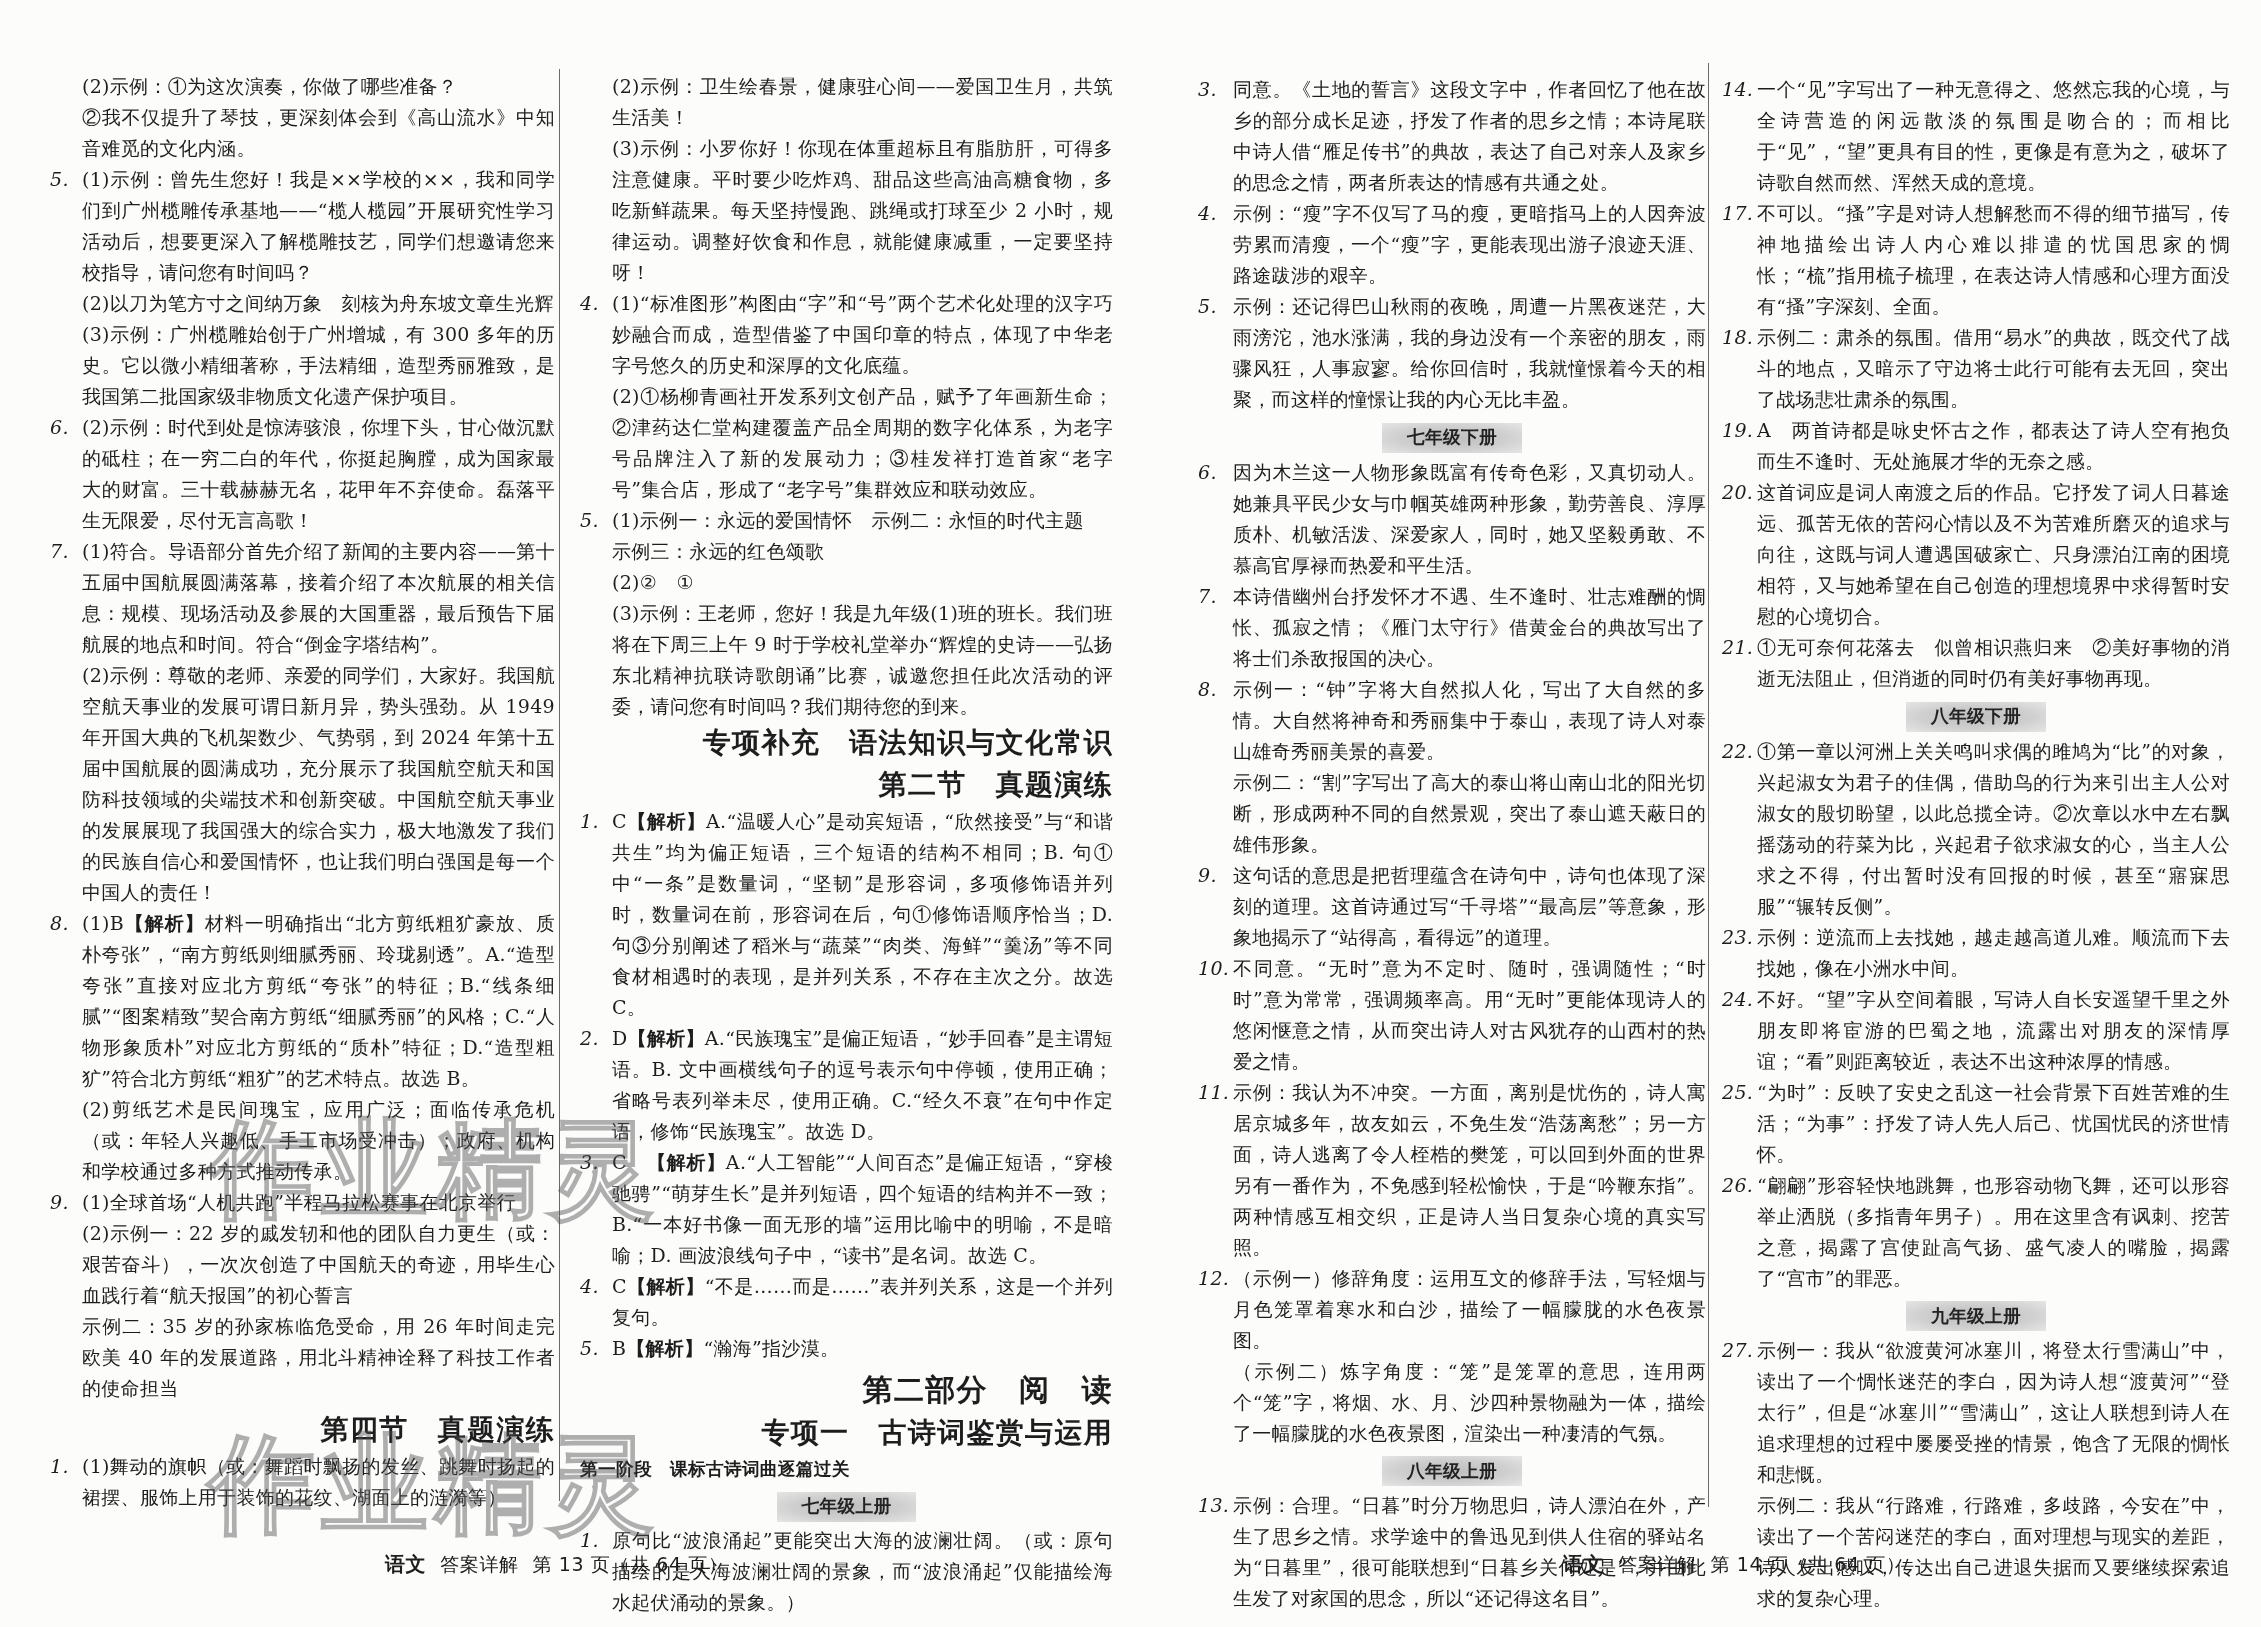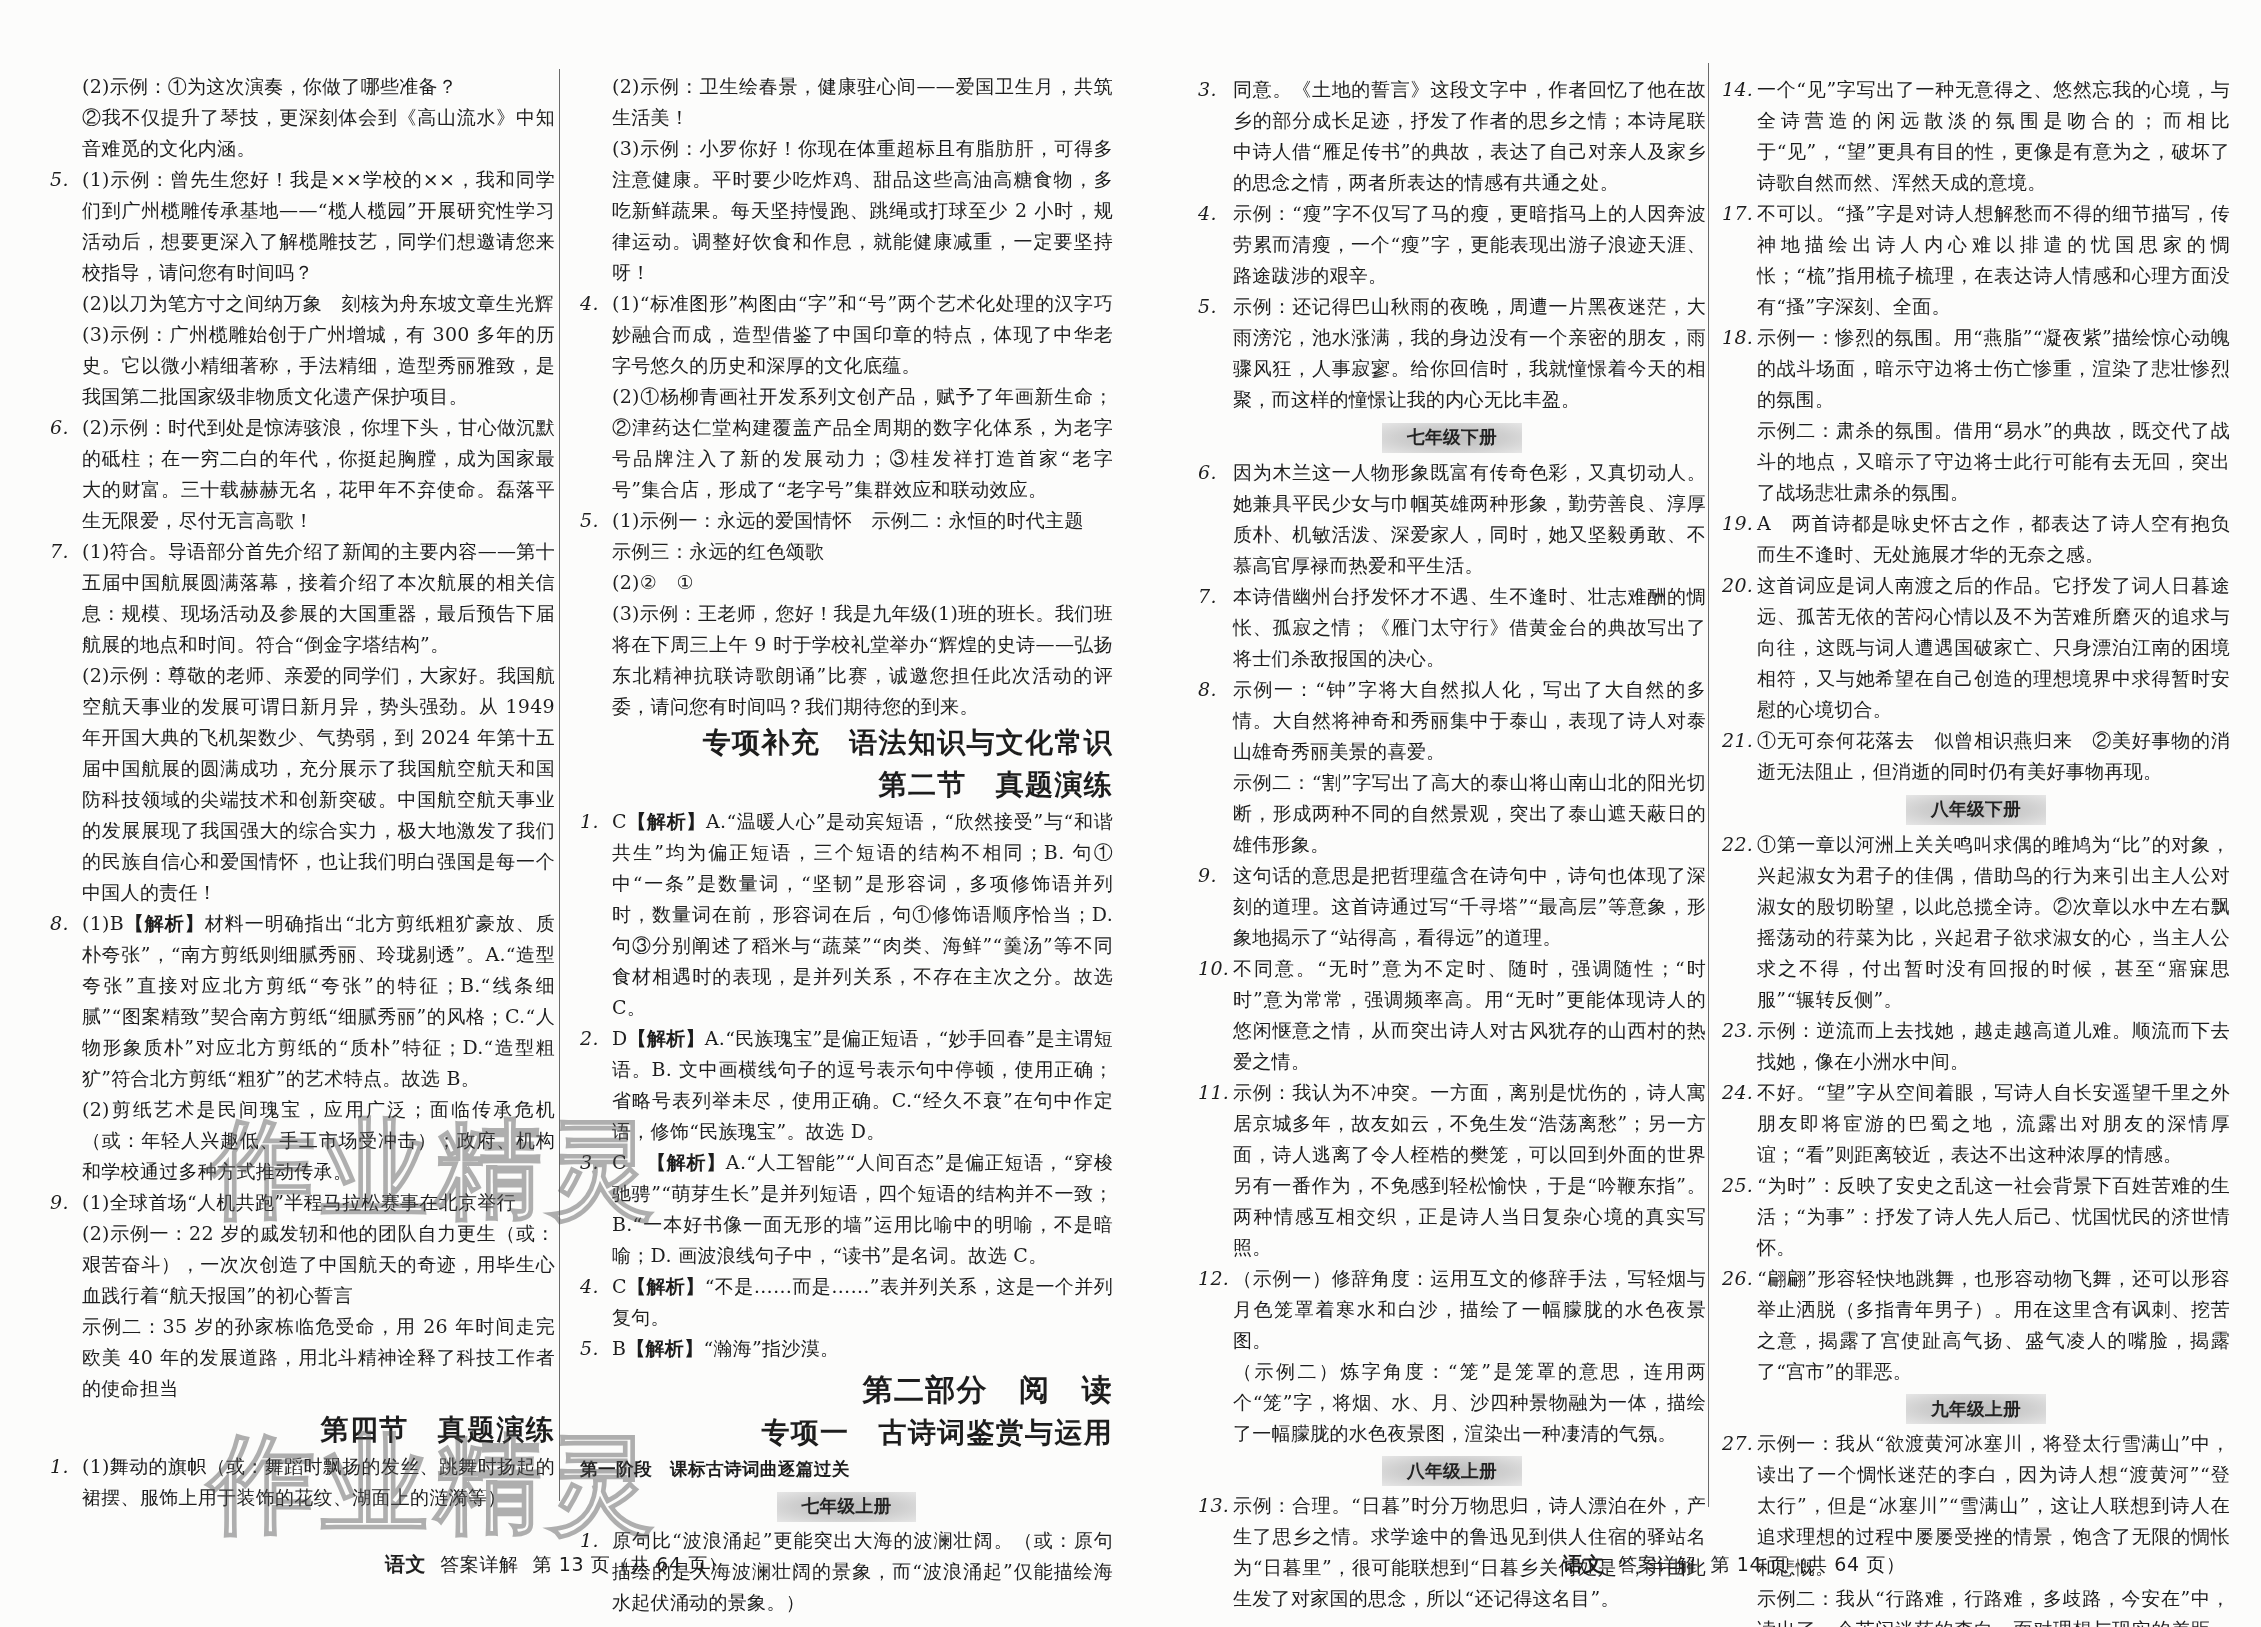--- a/index.html
+++ b/index.html
@@ -222,21 +222,20 @@
   <div class="item">
       <span class="num">14.</span>
       <div class="para">一个“见”字写出了一种无意得之、悠然忘我的心境，与全诗营造的闲远散淡的氛围是吻合的；而相比于“见”，“望”更具有目的性，更像是有意为之，破坏了诗歌自然而然、浑然天成的意境。</div>
     </div>
   <div class="item">
       <span class="num">17.</span>
       <div class="para">不可以。“搔”字是对诗人想解愁而不得的细节描写，传神地描绘出诗人内心难以排遣的忧国思家的惆怅；“梳”指用梳子梳理，在表达诗人情感和心理方面没有“搔”字深刻、全面。</div>
     </div>
   <div class="item">
       <span class="num">18.</span>
-      <div class="para">示例一：惨烈的氛围。用“燕脂”“凝夜紫”描绘惊心动魄的战斗场面，暗示守边将士伤亡惨重，渲染了悲壮惨烈的氛围。</div>
       <div class="para">示例二：肃杀的氛围。借用“易水”的典故，既交代了战斗的地点，又暗示了守边将士此行可能有去无回，突出了战场悲壮肃杀的氛围。</div>
     </div>
   <div class="item">
       <span class="num">19.</span>
       <div class="para">A　两首诗都是咏史怀古之作，都表达了诗人空有抱负而生不逢时、无处施展才华的无奈之感。</div>
     </div>
   <div class="item">
       <span class="num">20.</span>
       <div class="para">这首词应是词人南渡之后的作品。它抒发了词人日暮途远、孤苦无依的苦闷心情以及不为苦难所磨灭的追求与向往，这既与词人遭遇国破家亡、只身漂泊江南的困境相符，又与她希望在自己创造的理想境界中求得暂时安慰的心境切合。</div>
     </div>

